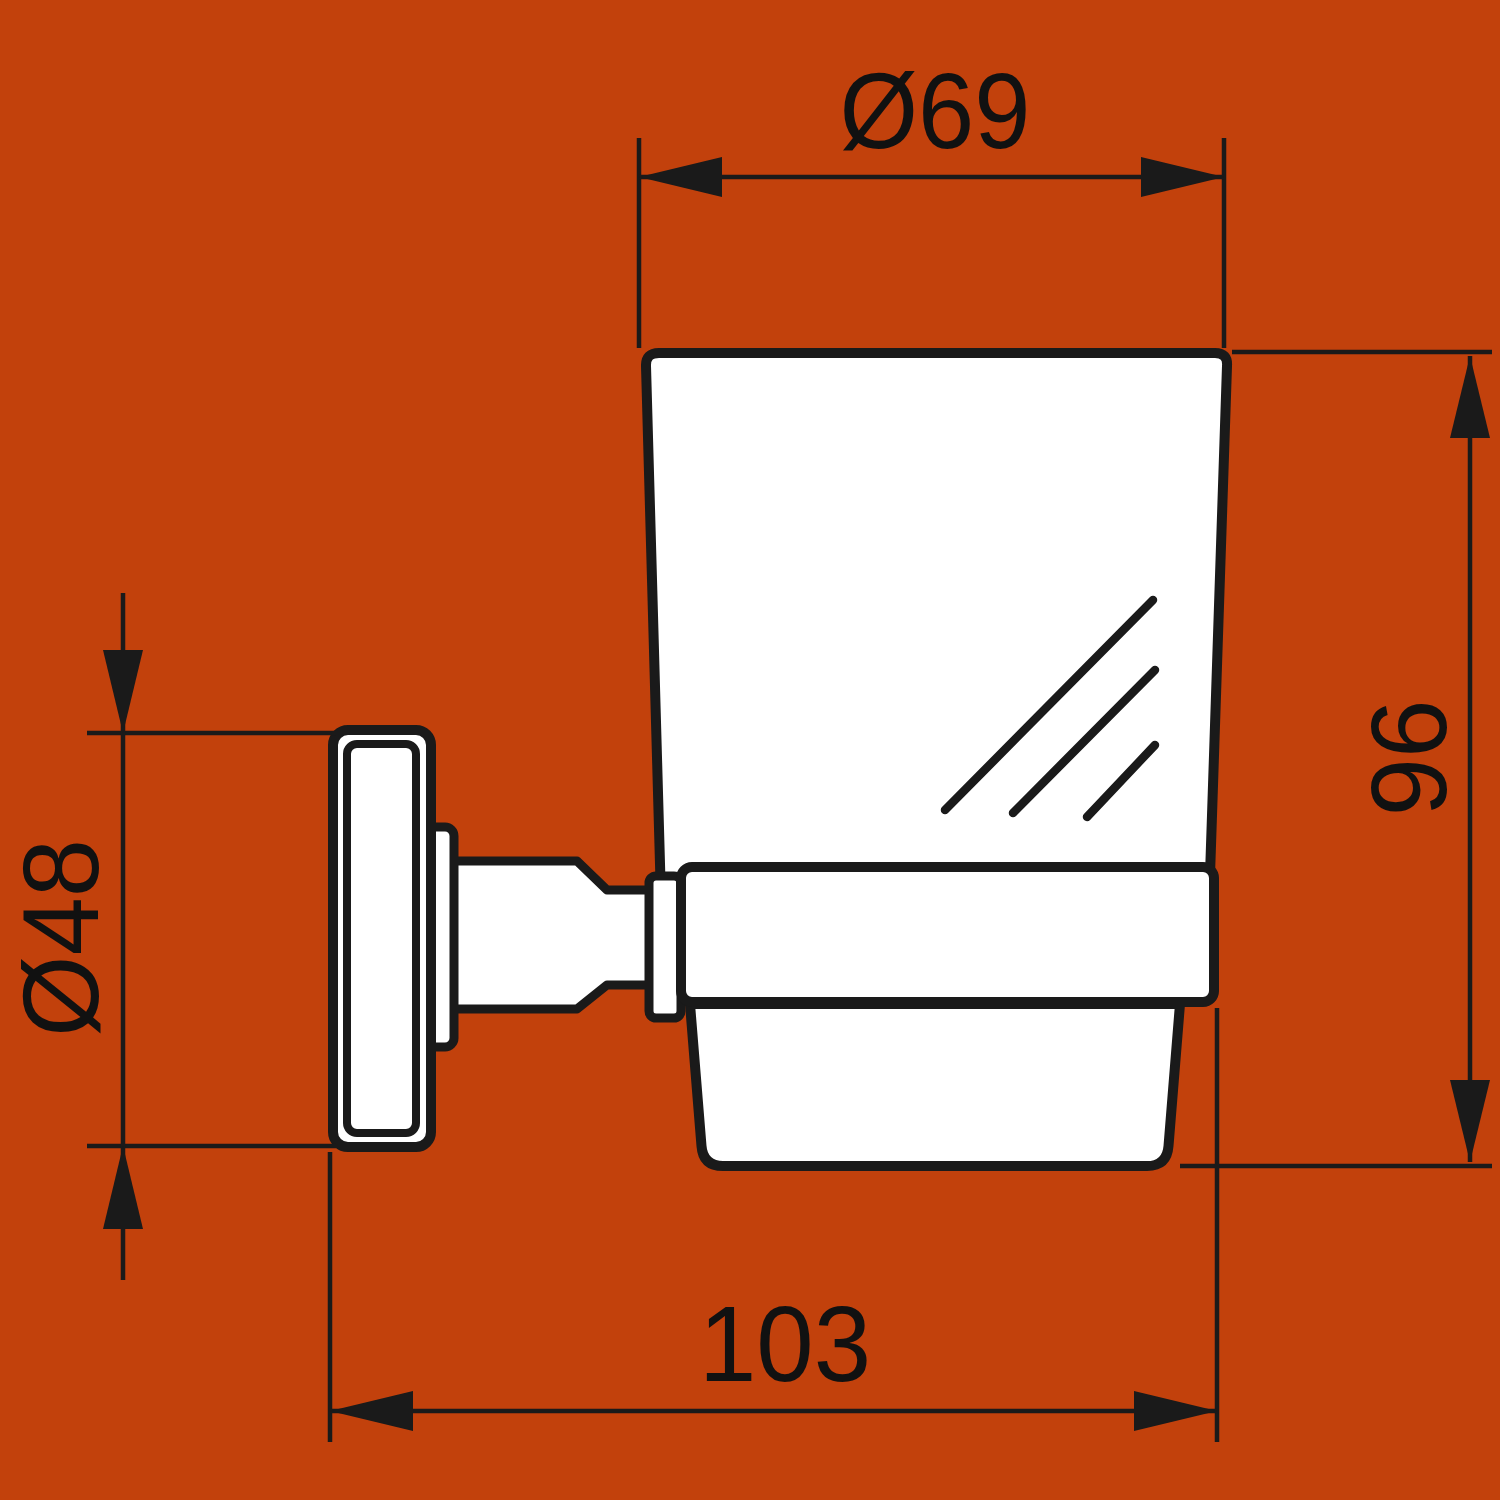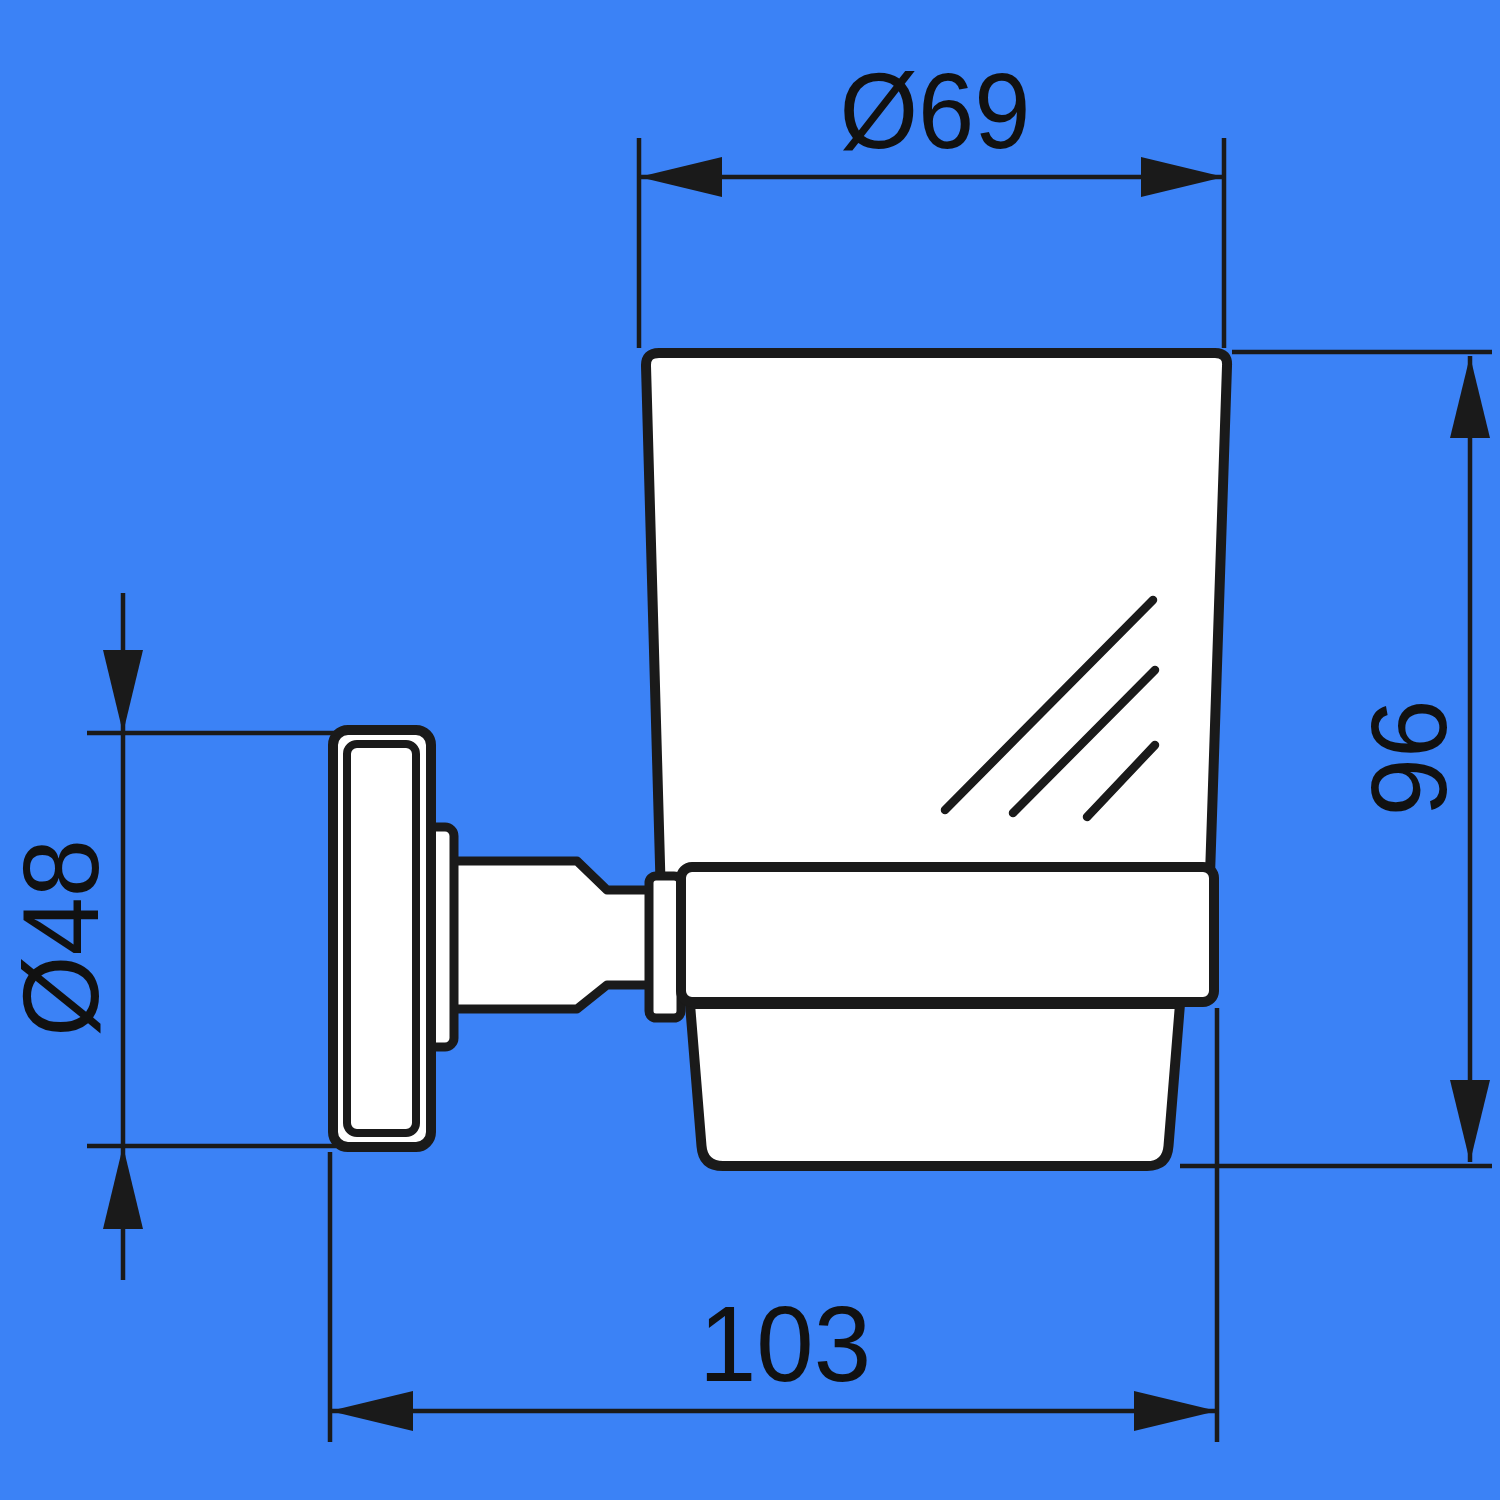--- a/index.html
+++ b/index.html
@@ -4,21 +4,21 @@
 <style>
   html, body {
     margin: 0;
     padding: 0;
     background: #ffffff;
   }
   .canvas {
     position: relative;
     width: 1500px;
     height: 1500px;
-    background: #3b82f6;
+    background: #c2410c;
     overflow: hidden;
   }
   svg { display: block; }
   .obj {
     fill: #ffffff;
     stroke: #1a1a1a;
     stroke-width: 10;
     stroke-linejoin: round;
   }
   .obj-thin {

